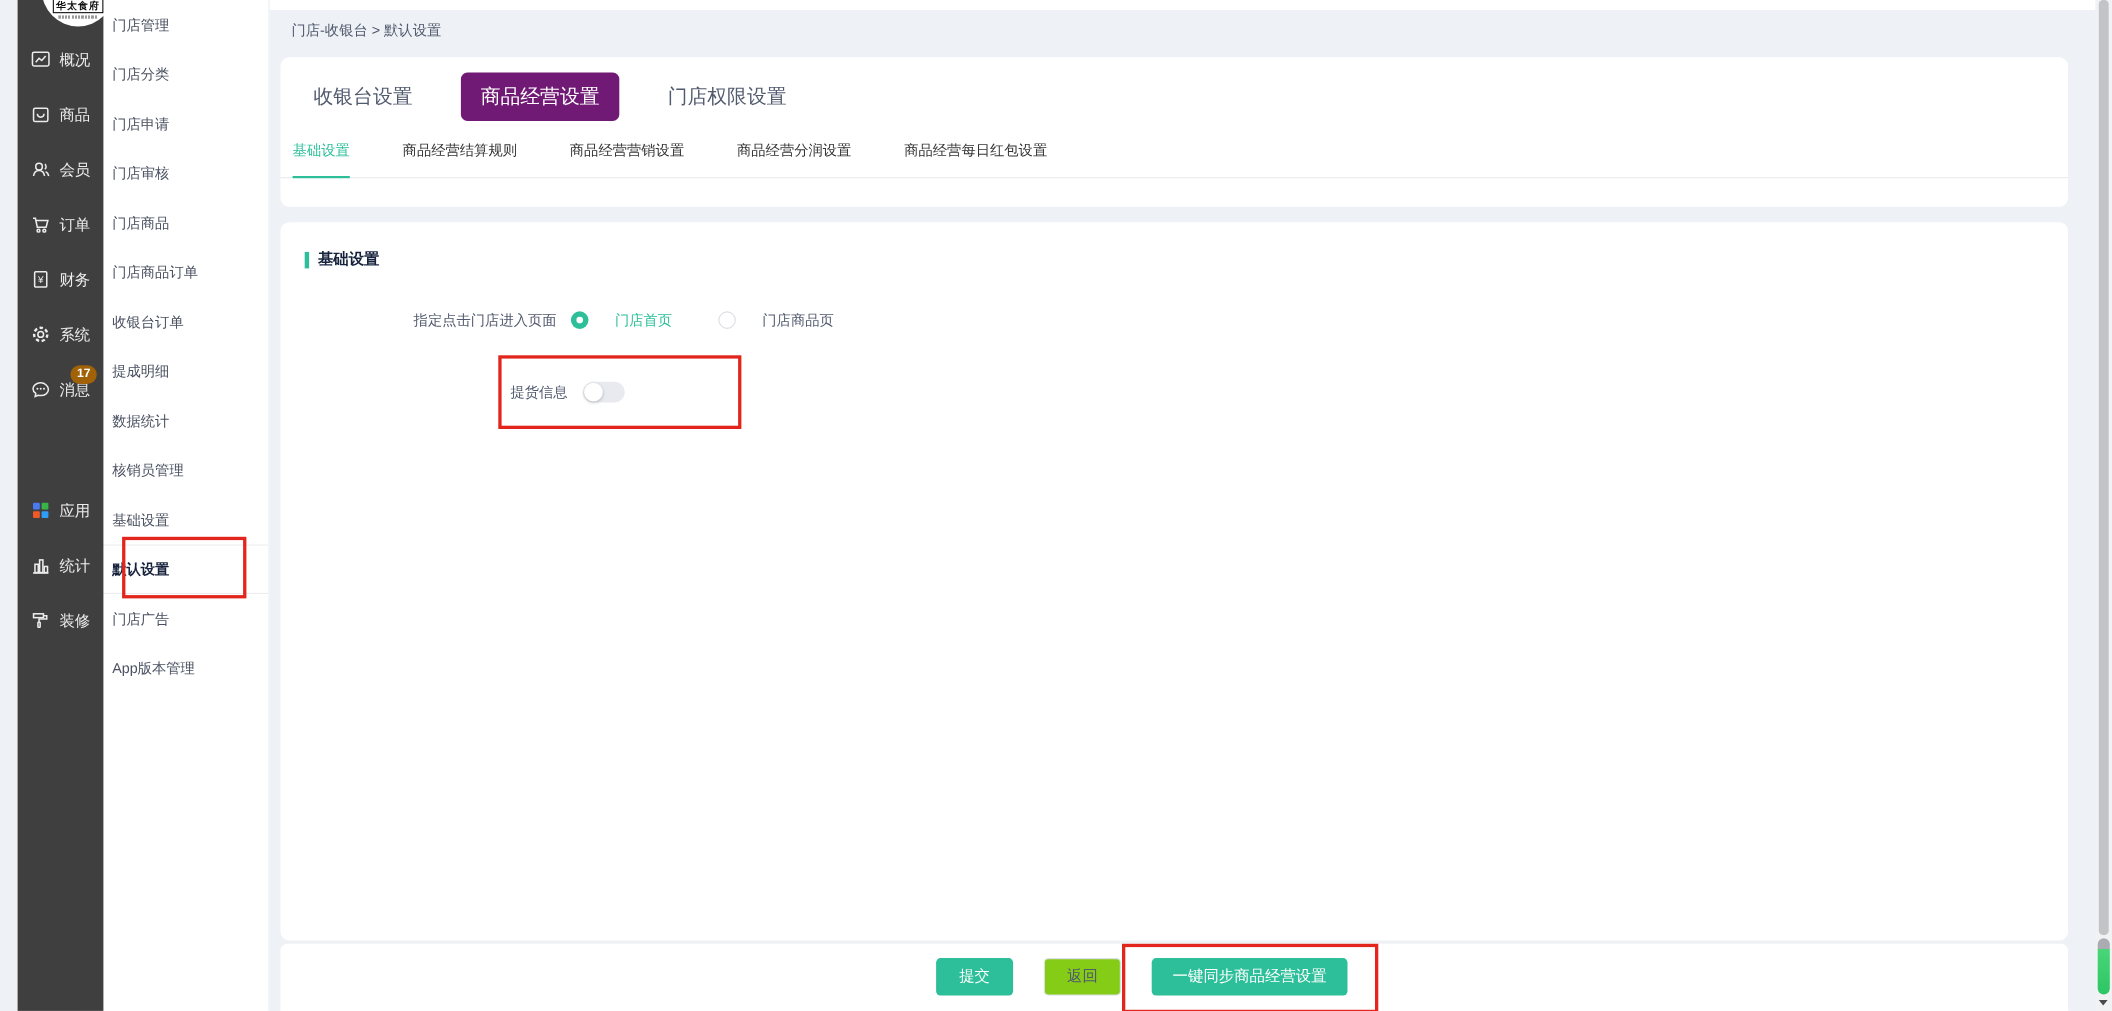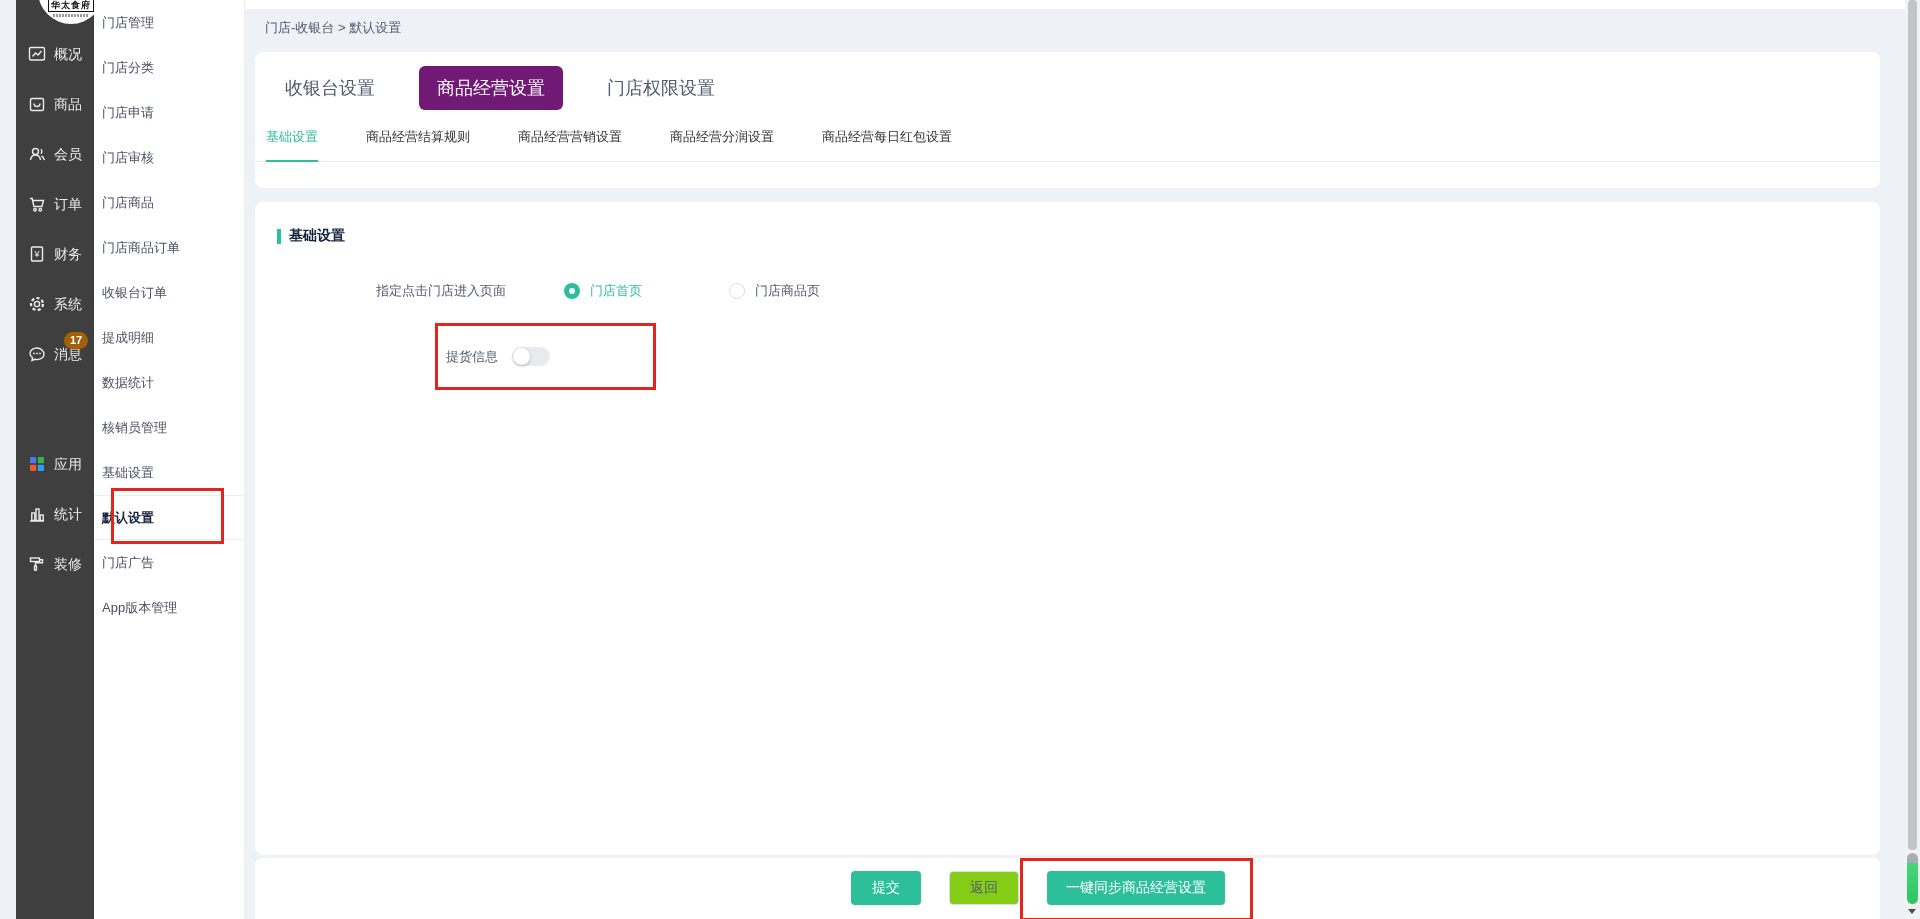--- a/index.html
+++ b/index.html
@@ -44,29 +44,29 @@
   .subtab.active{color:#2dbf9a;border-bottom:2px solid #2dbf9a;margin-bottom:-1px;}
 
   .content-card{position:absolute;left:255px;top:202px;width:1625px;height:653px;background:#fff;border-radius:8px;}
   .section-head{position:absolute;left:22px;top:25px;display:flex;align-items:center;gap:8px;}
   .section-bar{width:4px;height:15px;background:#2dbf9a;}
   .section-title{font-size:14px;font-weight:bold;color:#17233d;}
 
   .radio-row{position:absolute;left:0;top:80px;display:flex;align-items:center;width:100%;}
   .form-label{width:251px;text-align:right;font-size:13px;color:#515a6e;}
   .radio-group{display:flex;align-items:center;margin-left:13px;gap:42px;}
-  .radio-opt{display:flex;align-items:center;gap:10px;font-size:13px;cursor:pointer;margin-left:45px;}
+  .radio-opt{display:flex;align-items:center;gap:24px;font-size:13px;cursor:pointer;}
   .radio-circle{width:16px;height:16px;border-radius:50%;box-sizing:border-box;position:relative;flex:none;}
   .radio-circle.on{background:#2dbf9a;}
   .radio-circle.on::after{content:"";position:absolute;left:5px;top:5px;width:6px;height:6px;border-radius:50%;background:#fff;}
   .radio-circle.off{background:#fff;border:1px solid #dcdee2;}
   .radio-opt .on-label{color:#2dbf9a;}
   .radio-opt .off-label{color:#515a6e;}
 
-  .red-box-toggle{position:absolute;left:180px;top:121px;width:221px;height:67px;border:3px solid #e3261d;
+  .red-box-toggle{position:absolute;left:198px;top:121px;width:221px;height:67px;border:3px solid #e3261d;
                   display:flex;align-items:center;gap:14px;padding-left:8px;box-sizing:border-box;}
   .toggle-label{font-size:13px;color:#515a6e;}
   .toggle{width:38px;height:19px;border-radius:10px;background:#e8eaf0;position:relative;cursor:pointer;flex:none;}
   .toggle-knob{position:absolute;left:1px;top:1px;width:17px;height:17px;border-radius:50%;background:#fff;
                box-shadow:0 1px 3px rgba(0,0,0,.25);}
 
   .footer-bar{position:absolute;left:255px;top:858px;width:1625px;height:61px;background:#fff;
               box-shadow:0 -1px 0 #eef0f2;border-radius:6px 6px 0 0;}
   .footer-btns{position:absolute;left:596px;top:13px;display:flex;gap:28px;}
   .btn{height:34px;border-radius:4px;font-size:14px;display:flex;align-items:center;justify-content:center;

